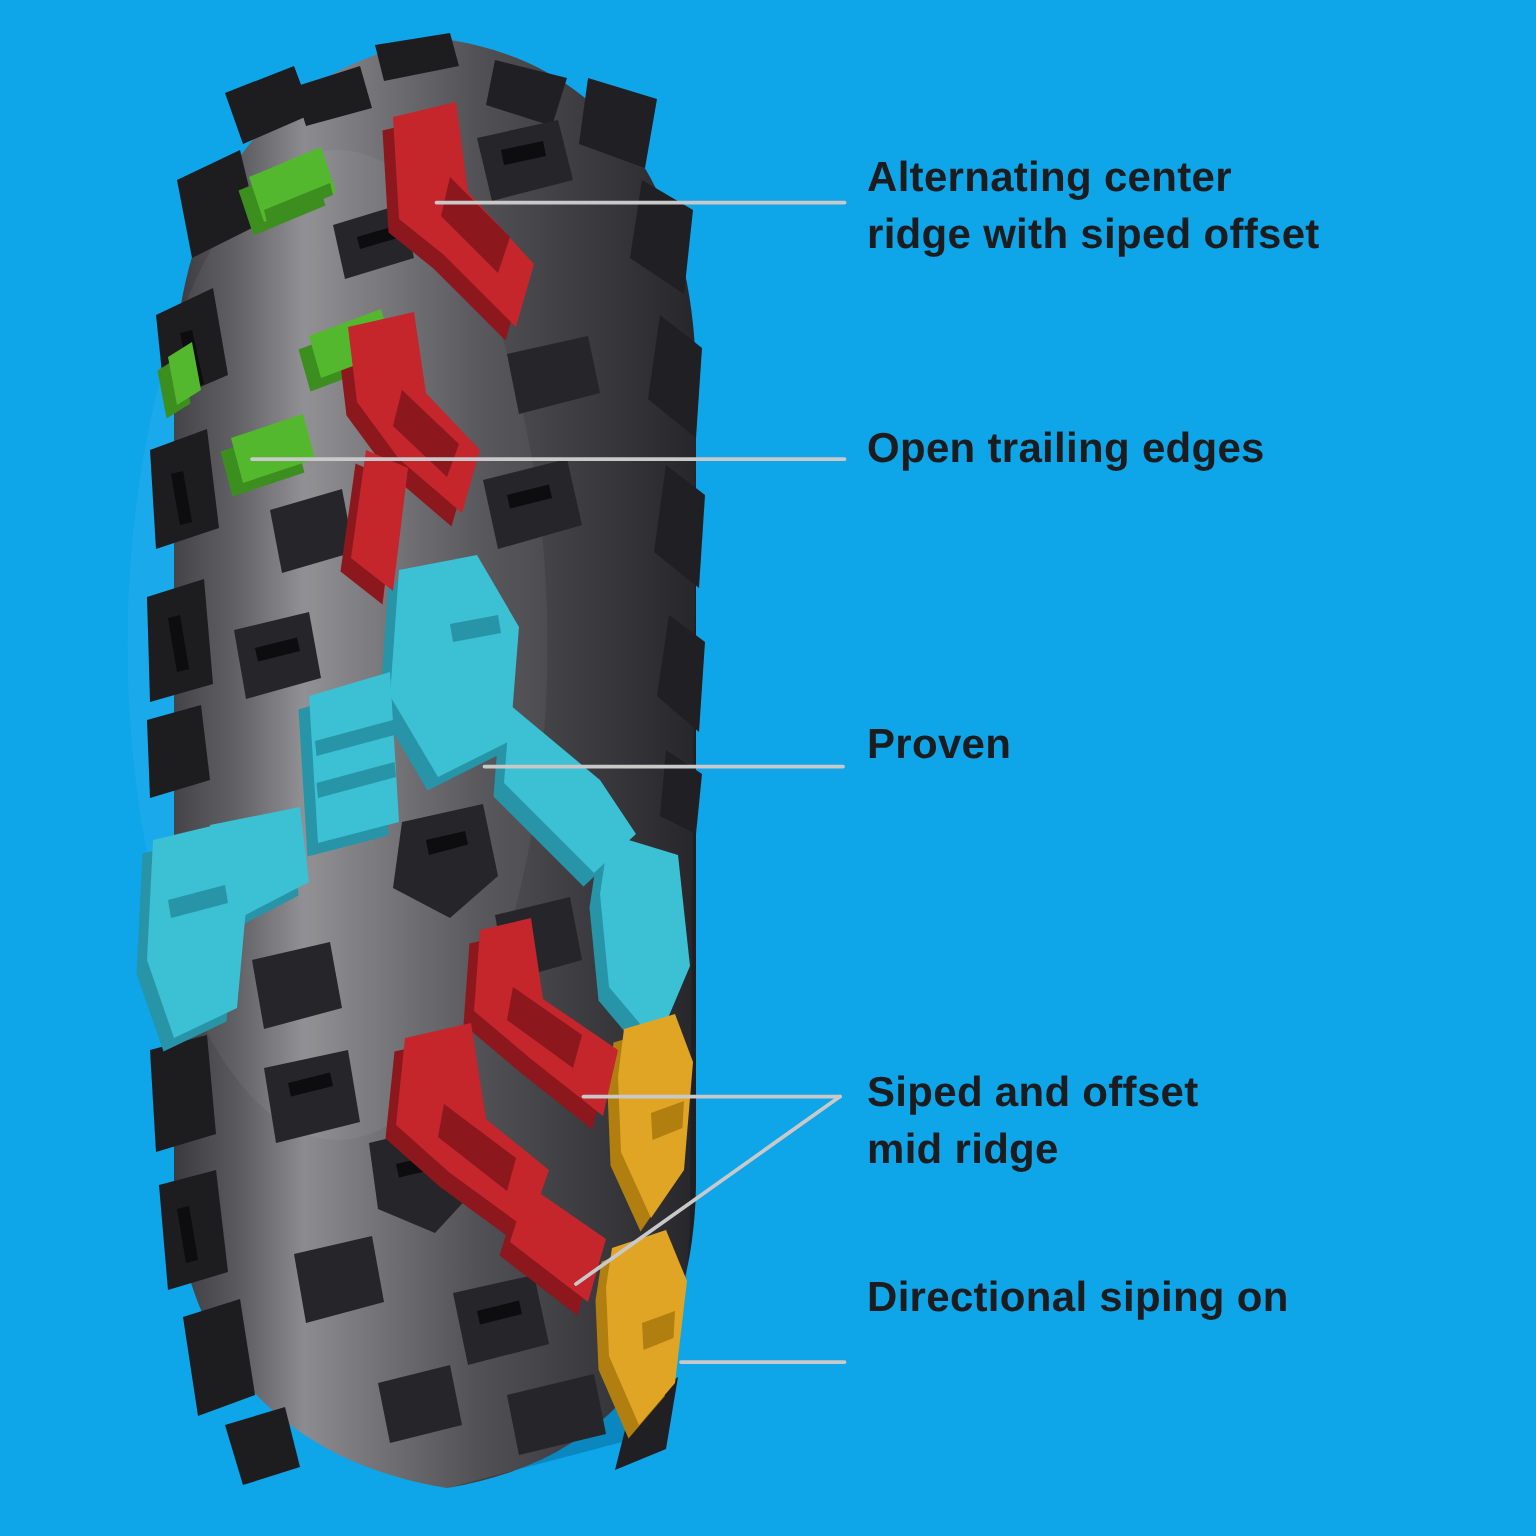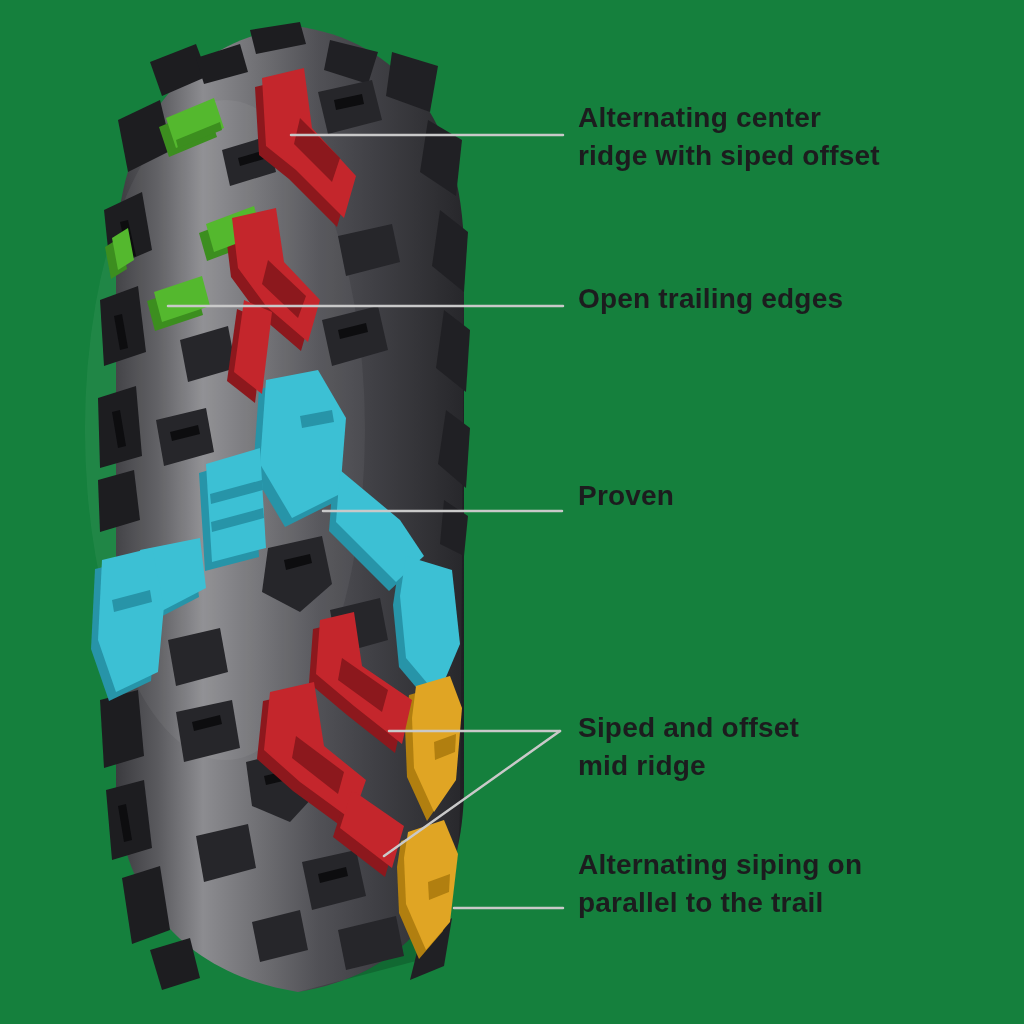--- a/index.html
+++ b/index.html
@@ -1,17 +1,17 @@
 <!DOCTYPE html>
 <html><head>
 <meta charset="utf-8">
 <style>
   html,body{margin:0;padding:0;background:#ffffff;}
   .stage{
-    position:relative;width:1024px;height:1024px;background:#15803d;overflow:hidden;
+    position:relative;width:1024px;height:1024px;background:#0ea5e9;overflow:hidden;
     font-family:"Liberation Sans","DejaVu Sans",sans-serif;
   }
   .tire-svg{position:absolute;left:0;top:0;width:1024px;height:1024px;}
   .label{
     position:absolute;left:578px;
     font-size:28px;line-height:38px;font-weight:700;
     color:#1c1c1e;letter-spacing:.2px;white-space:nowrap;
   }
   .label div{white-space:nowrap;}
   .lbl-1{top:99px;}
@@ -234,17 +234,16 @@
   <div class="label lbl-3">
     <div>Proven</div>
   </div>
 
   <div class="label lbl-4">
     <div>Siped and offset</div>
     <div>mid ridge</div>
   </div>
 
   <div class="label lbl-5">
-    <div>Alternating siping on</div>
-    <div>parallel to the trail</div>
+    <div>Directional siping on</div>
   </div>
 
 </div>
 
 </body></html>

